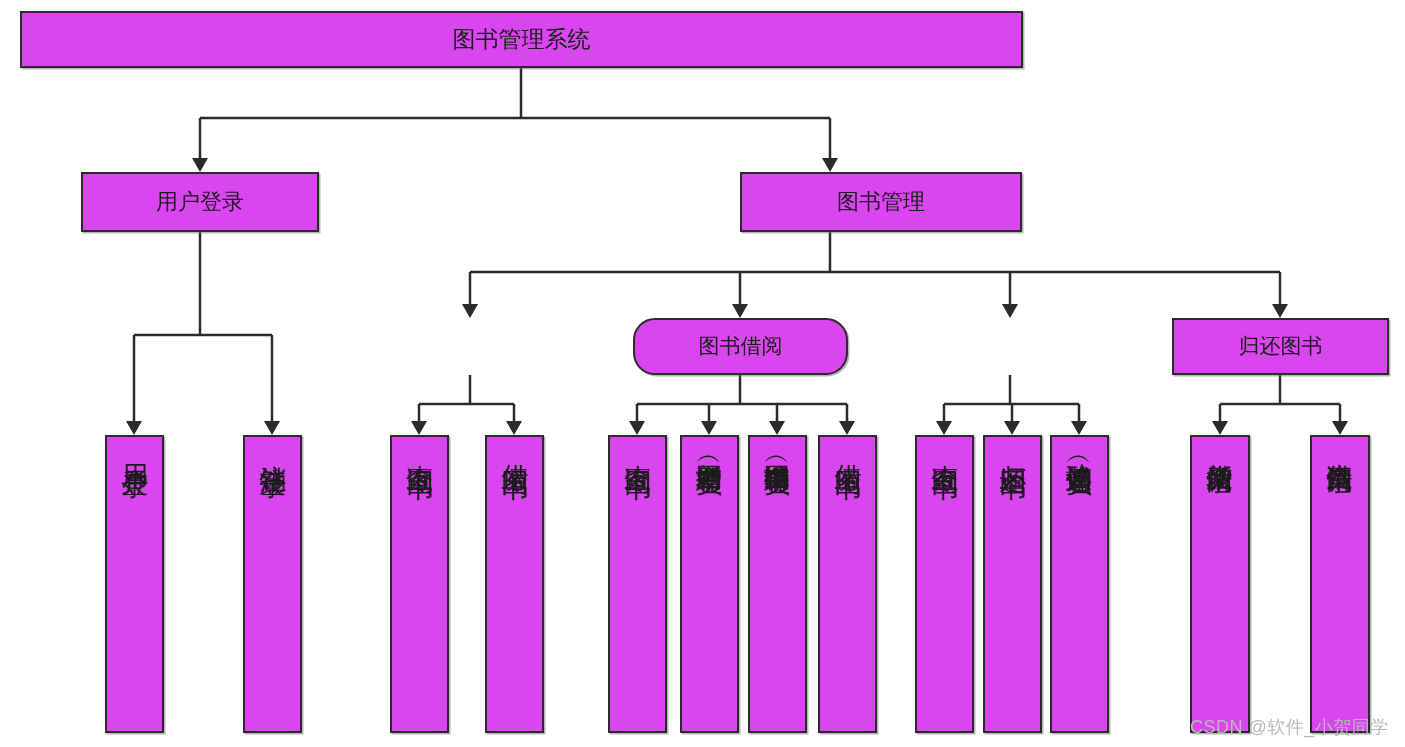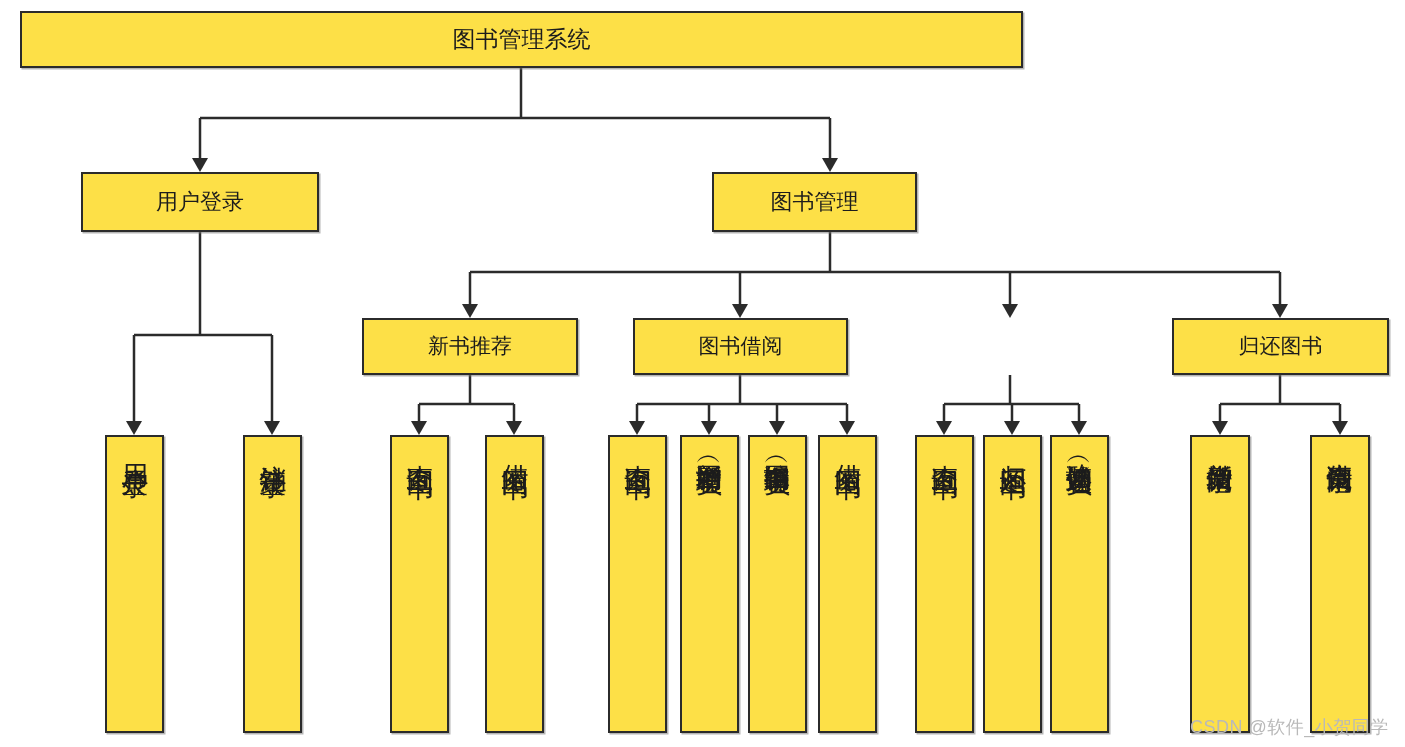--- a/index.html
+++ b/index.html
@@ -10,48 +10,48 @@
     color:#1a1a1a;
     overflow:hidden;
     position:relative;
   }
   #diagram{position:absolute;left:0;top:0;width:1405px;height:747px;}
 
   .node{
     position:absolute;
     box-sizing:border-box;
     border:2.5px solid #2b2b2b;
-    background:#fde047;
+    background:#d946ef;
     display:flex;
     align-items:center;
     justify-content:center;
     box-shadow:1.5px 1.5px 0 rgba(120,120,120,0.55);
   }
   .node .lbl{
     display:block;
     text-align:center;
     line-height:1.28;
     color:#1c1c1c;
     white-space:nowrap;
   }
 
   
   #node-root{left:20px;top:11px;width:1003px;height:57px;}
   #node-root .lbl{font-size:23px;}
 
   
   #node-user-login{left:81px;top:172px;width:238px;height:60px;}
-  #node-book-manage{left:712px;top:172px;width:205px;height:60px;}
+  #node-book-manage{left:740px;top:172px;width:282px;height:60px;}
   .lv1 .lbl{font-size:22px;}
 
   
   .lv2{top:318px;height:57px;}
   .lv2 .lbl{font-size:21px;}
   #node-new-book{left:362px;width:216px;}
-  #node-book-borrow{left:633px;width:215px;}
+  #node-book-borrow{left:633px;width:215px;border-radius:22px;}
   #node-current-borrow{left:903px;width:215px;}
   #node-borrow-record{left:1172px;width:217px;}
 
   
   .leaf{
     top:435px;height:298px;
     align-items:flex-start;
     justify-content:center;
     padding-top:6px;
   }
@@ -165,23 +165,20 @@
     <span class="lbl">图书管理系统</span>
   </div>
 
   <div class="node lv1" id="node-user-login">
     <span class="lbl">用户登录</span>
   </div>
   <div class="node lv1" id="node-book-manage">
     <span class="lbl">图书管理</span>
   </div>
 
-  <div class="node lv2" id="node-new-book">
-    <span class="lbl">新书推荐</span>
-  </div>
   <div class="node lv2" id="node-book-borrow">
     <span class="lbl">图书借阅</span>
   </div>
   <div class="node lv2" id="node-borrow-record">
     <span class="lbl">归还图书</span>
   </div>
 
   <div class="node leaf" id="leaf-user-login">
     <span class="lbl">用户登录</span>
   </div>

